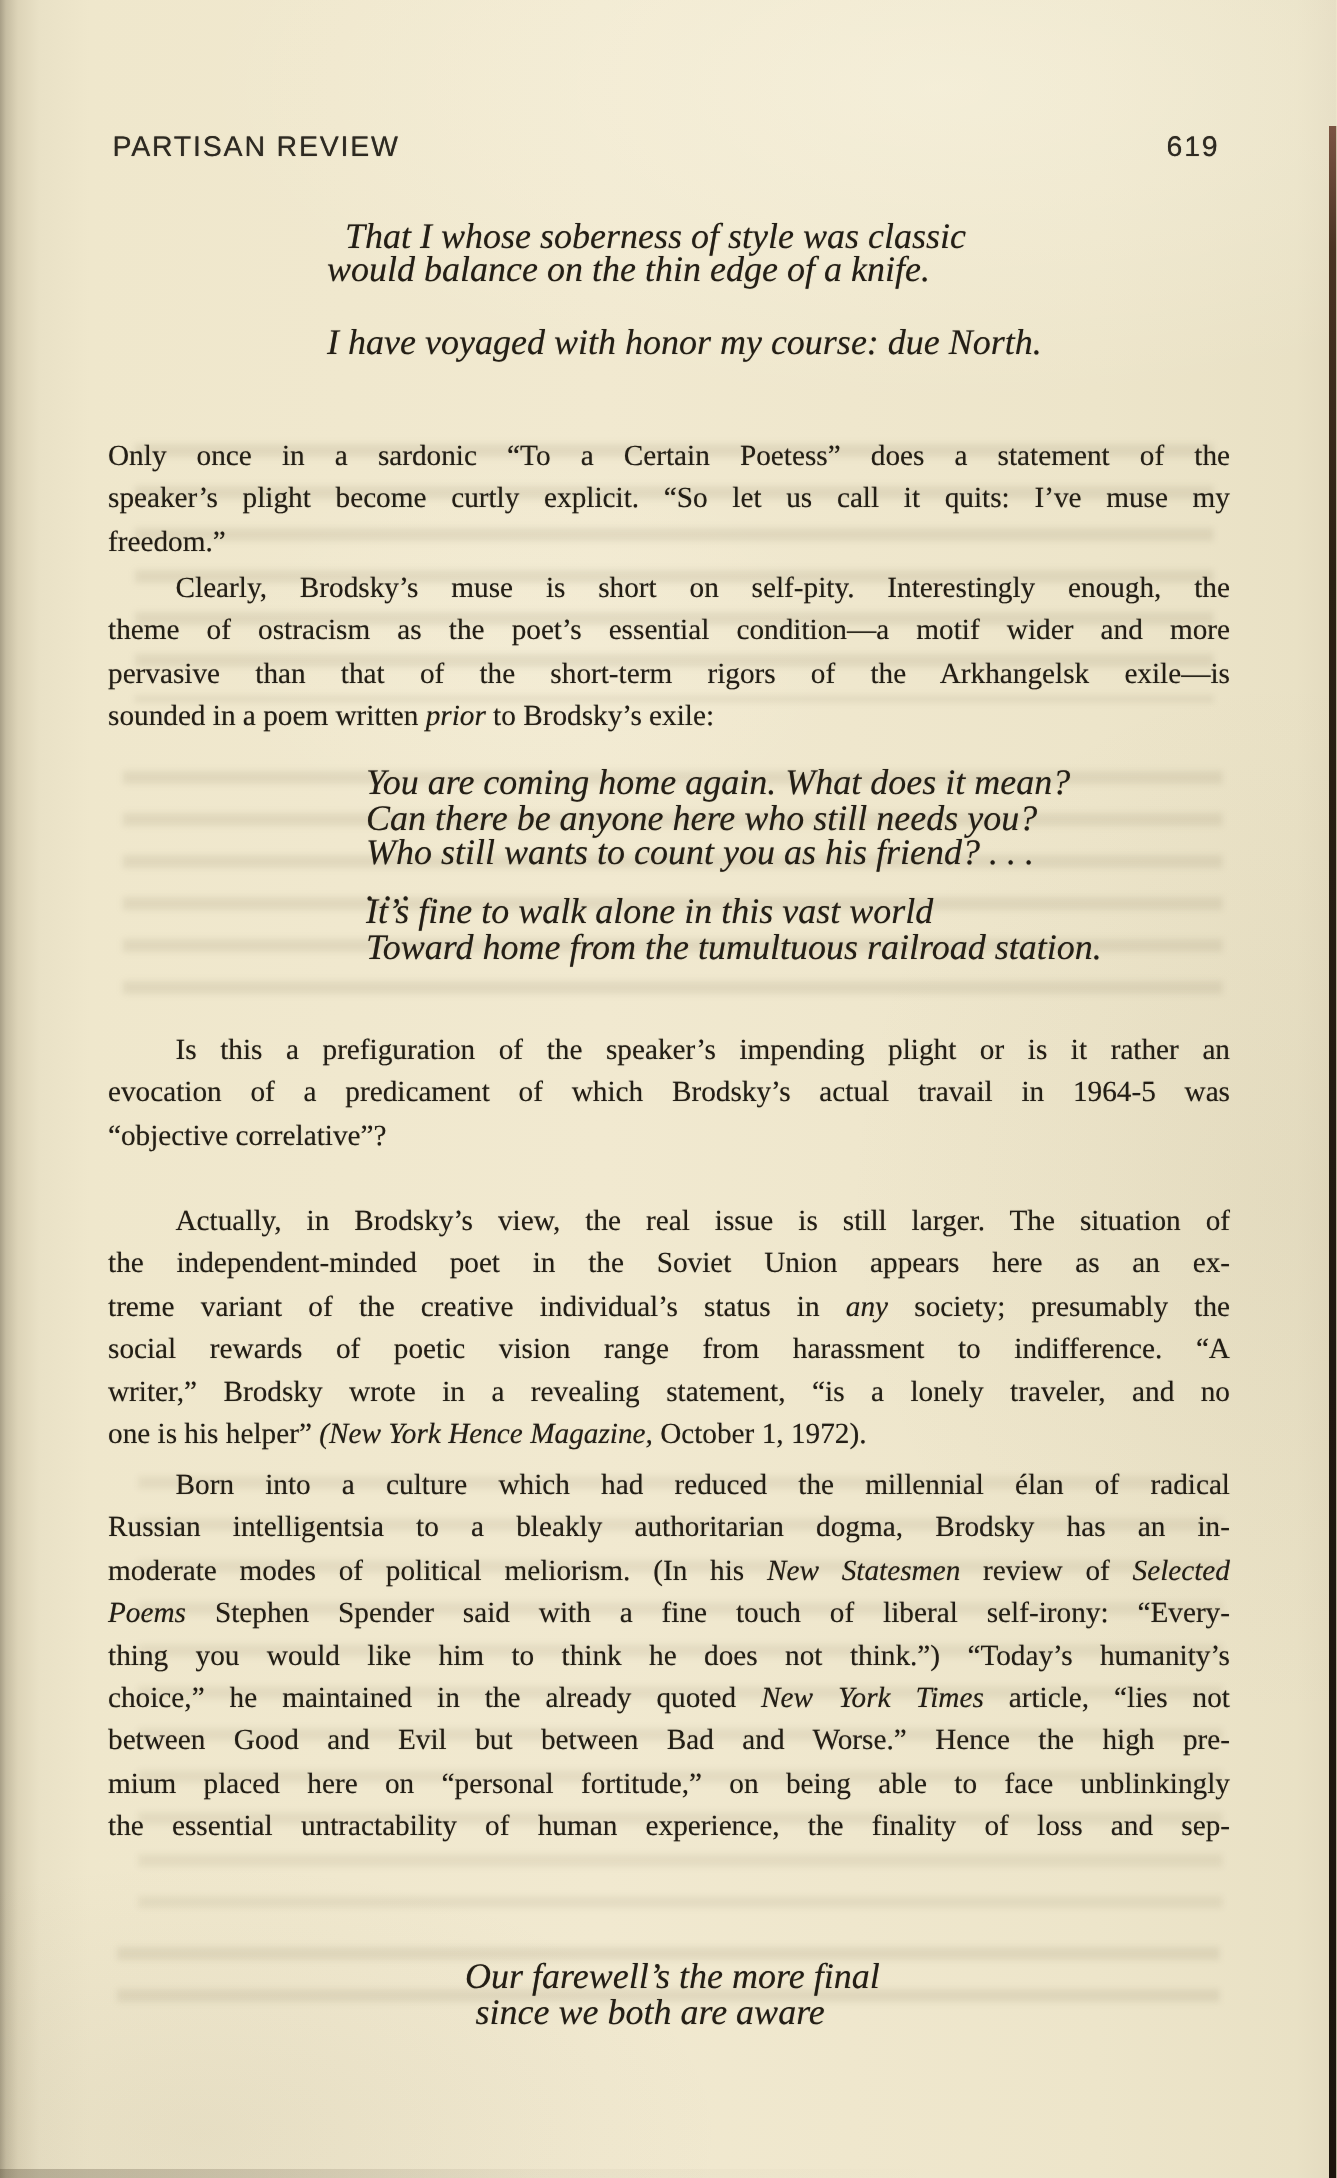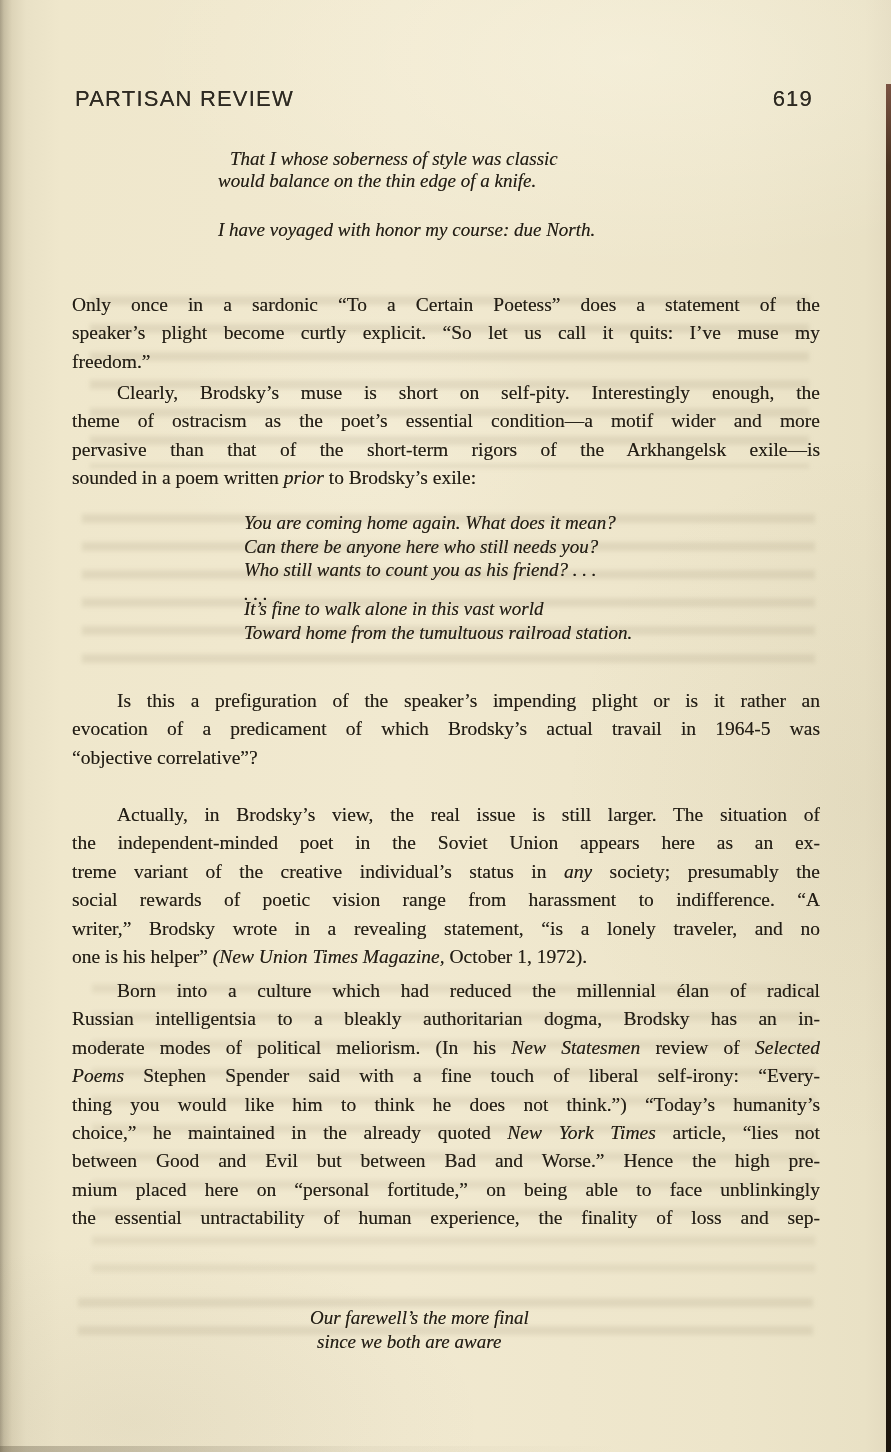--- a/index.html
+++ b/index.html
@@ -37,32 +37,32 @@
   .ghost{
     position:absolute;filter:blur(2px);pointer-events:none;
     background:repeating-linear-gradient(180deg,
       rgba(148,138,106,.16) 0px, rgba(148,138,106,.16) 9px,
       rgba(148,138,106,0) 9px, rgba(148,138,106,0) 28px);
   }
   
   .hdr{
     position:absolute;top:88px;left:75px;right:78px;
     display:flex;justify-content:space-between;align-items:center;
-    font-family:"Liberation Sans",sans-serif;font-size:22px;line-height:22px;
+    font-family:"Liberation Sans",sans-serif;font-size:19px;line-height:22px;
     color:#2e2a22;letter-spacing:1.2px;
     text-shadow:0 0 .5px rgba(46,42,34,.85);
   }
   .para{
     position:absolute;left:72px;width:748px;
     font-size:19.5px;line-height:28.4px;color:#231e15;
     text-shadow:0 0 .6px rgba(35,30,21,.55);
   }
   .verse{
     position:absolute;font-style:italic;
-    font-size:19px;color:#231e15;
+    font-size:24px;color:#231e15;
     text-shadow:0 0 .6px rgba(35,30,21,.55);
   }
   .v1,.v1b{line-height:21.5px;left:218px;}
   .v2a,.v2b{line-height:23.5px;left:244px;}
   .v3{line-height:24px;left:310px;}
   .v1 .tline:first-child{padding-left:12px;}
   .v3 .tline:nth-child(2){padding-left:7px;}
   .tline{white-space:normal;}
   .j{text-align:justify;text-align-last:justify;}
   .ind{text-indent:45px;}
@@ -118,21 +118,21 @@
     <div class="tline j ind">Is this a prefiguration of the speaker’s impending plight or is it rather an</div>
     <div class="tline j">evocation of a predicament of which Brodsky’s actual travail in 1964-5 was</div>
     <div class="tline">“objective correlative”?</div>
   </div>
 <div class="para" style="top:801px;">
     <div class="tline j ind">Actually, in Brodsky’s view, the real issue is still larger. The situation of</div>
     <div class="tline j">the independent-minded poet in the Soviet Union appears here as an ex-</div>
     <div class="tline j">treme variant of the creative individual’s status in <em>any</em> society; presumably the</div>
     <div class="tline j">social rewards of poetic vision range from harassment to indifference. “A</div>
     <div class="tline j">writer,” Brodsky wrote in a revealing statement, “is a lonely traveler, and no</div>
-    <div class="tline">one is his helper” <em>(New Union Times Magazine,</em> October 1, 1972).</div>
+    <div class="tline">one is his helper” <em>(New York Hence Magazine,</em> October 1, 1972).</div>
   </div>
 <div class="para" style="top:977px;">
     <div class="tline j ind">Born into a culture which had reduced the millennial élan of radical</div>
     <div class="tline j">Russian intelligentsia to a bleakly authoritarian dogma, Brodsky has an in-</div>
     <div class="tline j">moderate modes of political meliorism. (In his <em>New Statesmen</em> review of <em>Selected</em></div>
     <div class="tline j"><em>Poems</em> Stephen Spender said with a fine touch of liberal self-irony: “Every-</div>
     <div class="tline j">thing you would like him to think he does not think.”) “Today’s humanity’s</div>
     <div class="tline j">choice,” he maintained in the already quoted <em>New York Times</em> article, “lies not</div>
     <div class="tline j">between Good and Evil but between Bad and Worse.” Hence the high pre-</div>
     <div class="tline j">mium placed here on “personal fortitude,” on being able to face unblinkingly</div>

